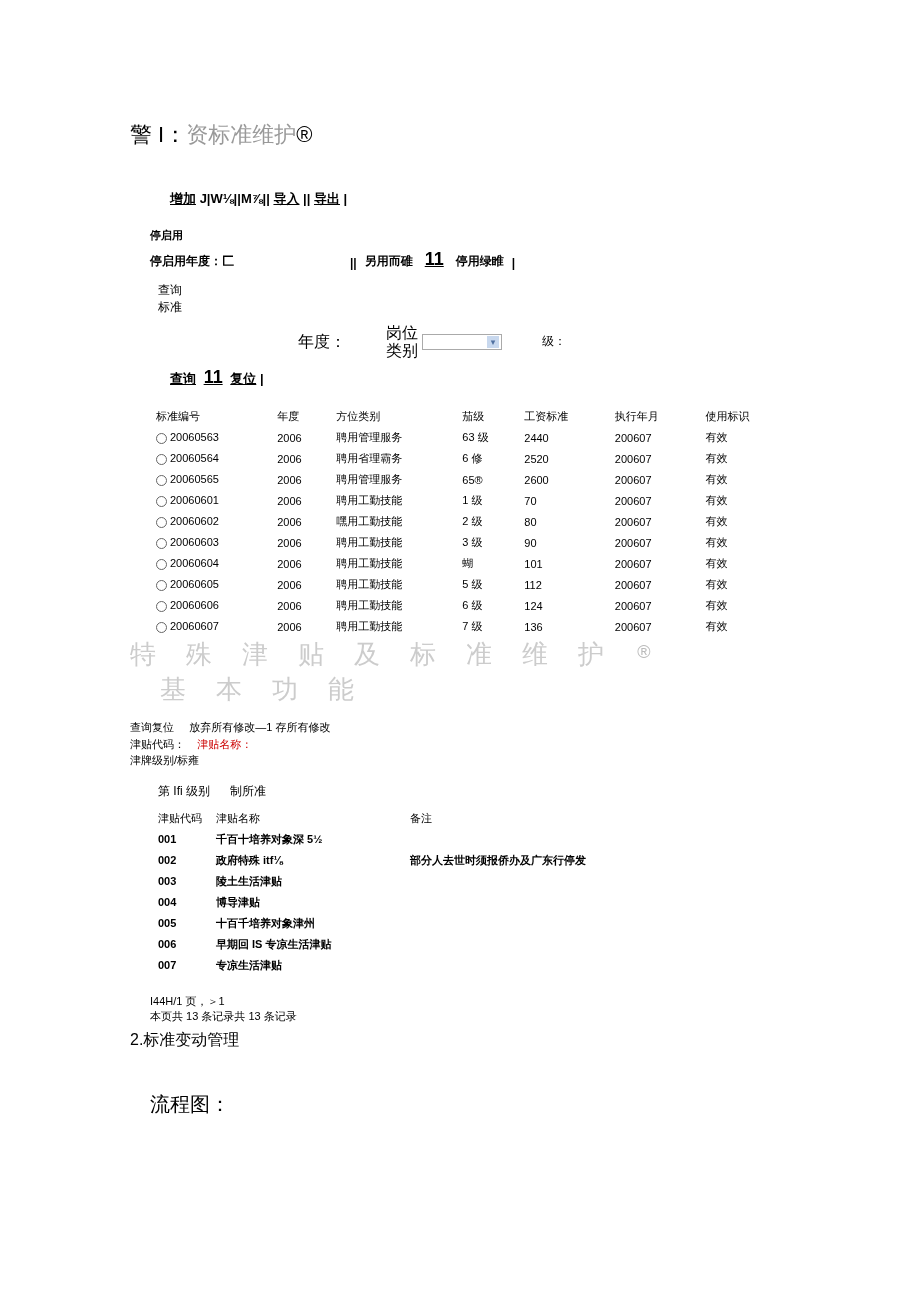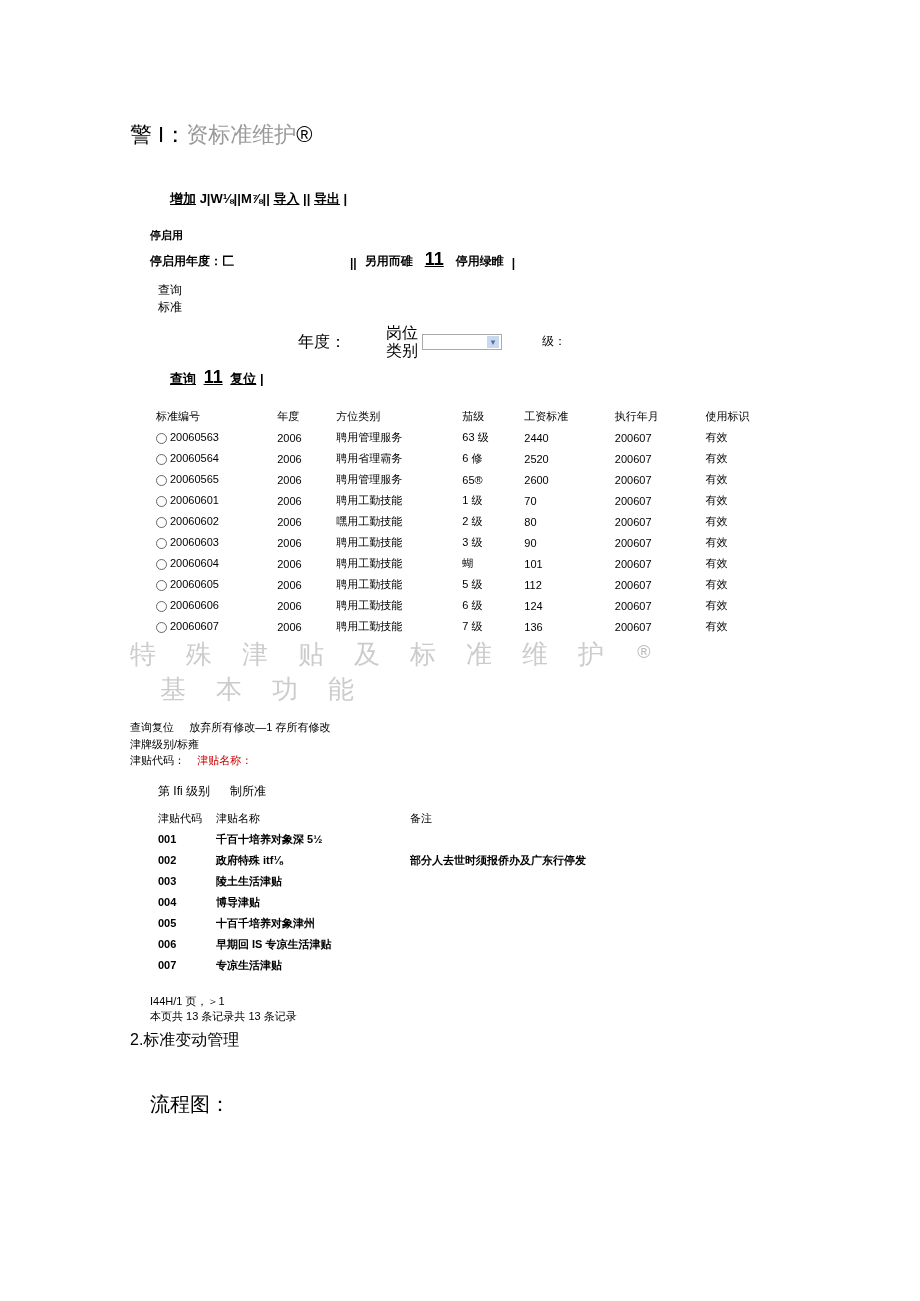--- a/index.html
+++ b/index.html
@@ -336,26 +336,26 @@
     <span class="wm-reg">®</span>
     <span class="watermark" style="letter-spacing:30px; margin-left:30px;">基本功能</span>
   </div>
 
   <div class="small-block">
     <div>
       <span>查询复位</span>
       &nbsp;&nbsp;&nbsp;
       <span>放弃所有修改—1 存所有修改</span>
     </div>
-    <div>津牌级别/标雍</div>
     <div>
       <span>津贴代码：</span>
       &nbsp;&nbsp;
       <span class="red">津贴名称：</span>
     </div>
+    <div>津牌级别/标雍</div>
   </div>
 
   <div class="header-row2">
     <span>第 Ifi 级别</span>
     &nbsp;&nbsp;&nbsp;&nbsp;
     <span>制所准</span>
   </div>
 
   <table class="data2">
     <thead>

